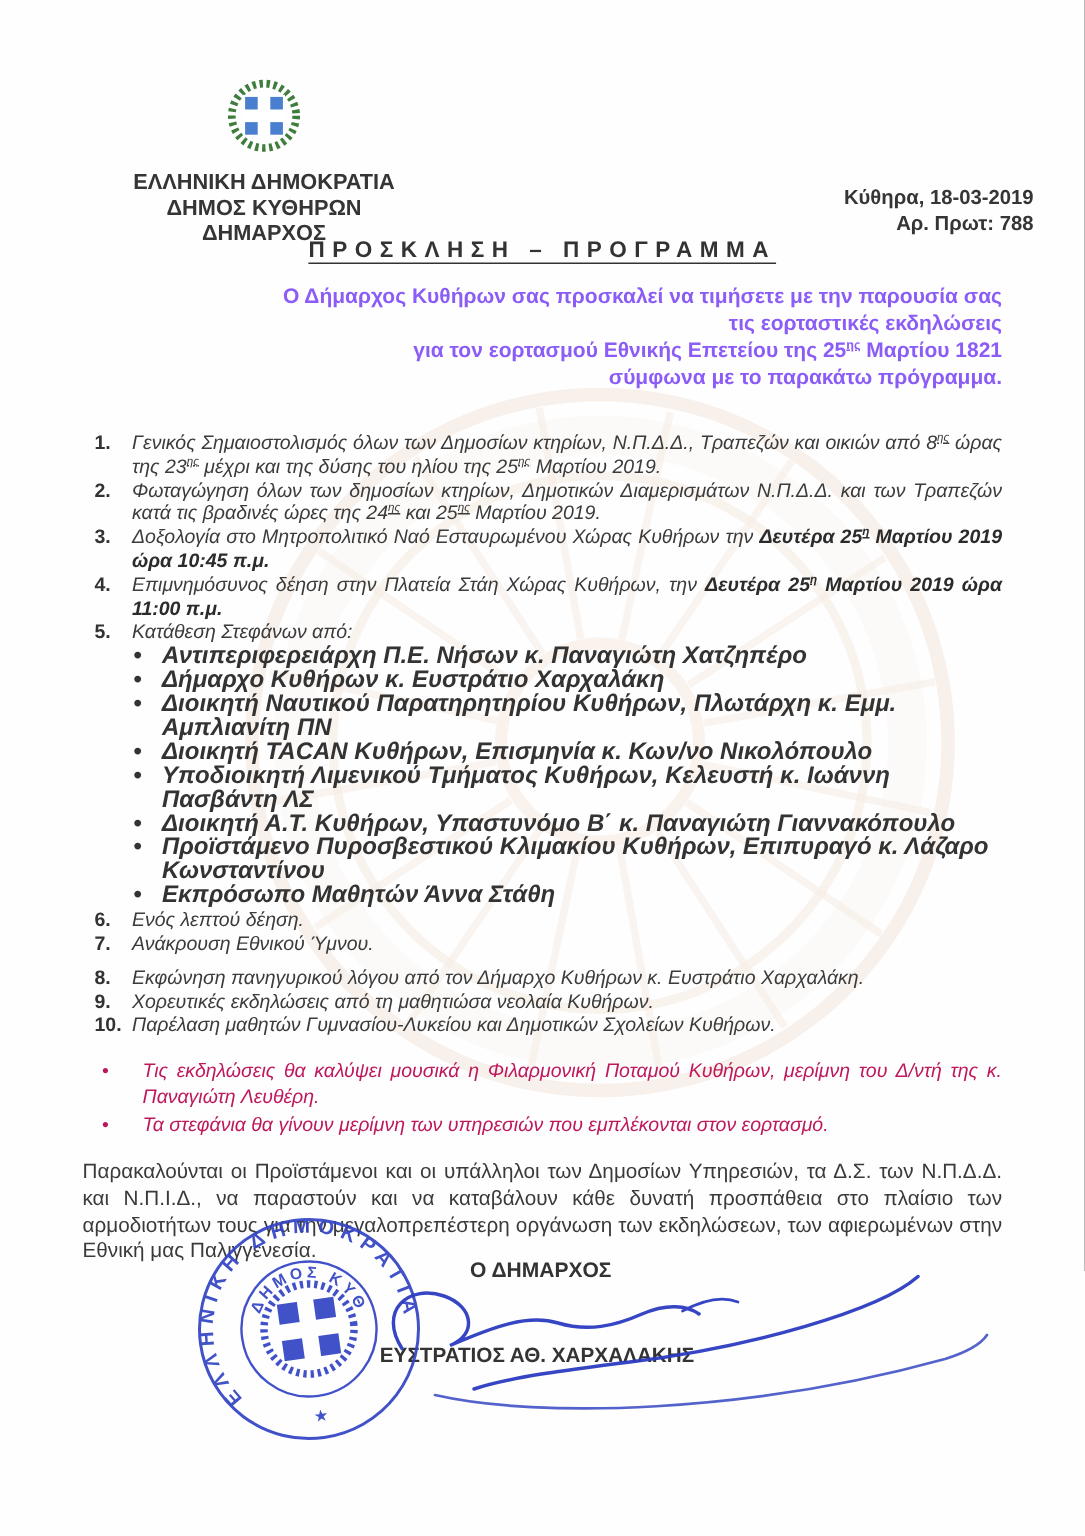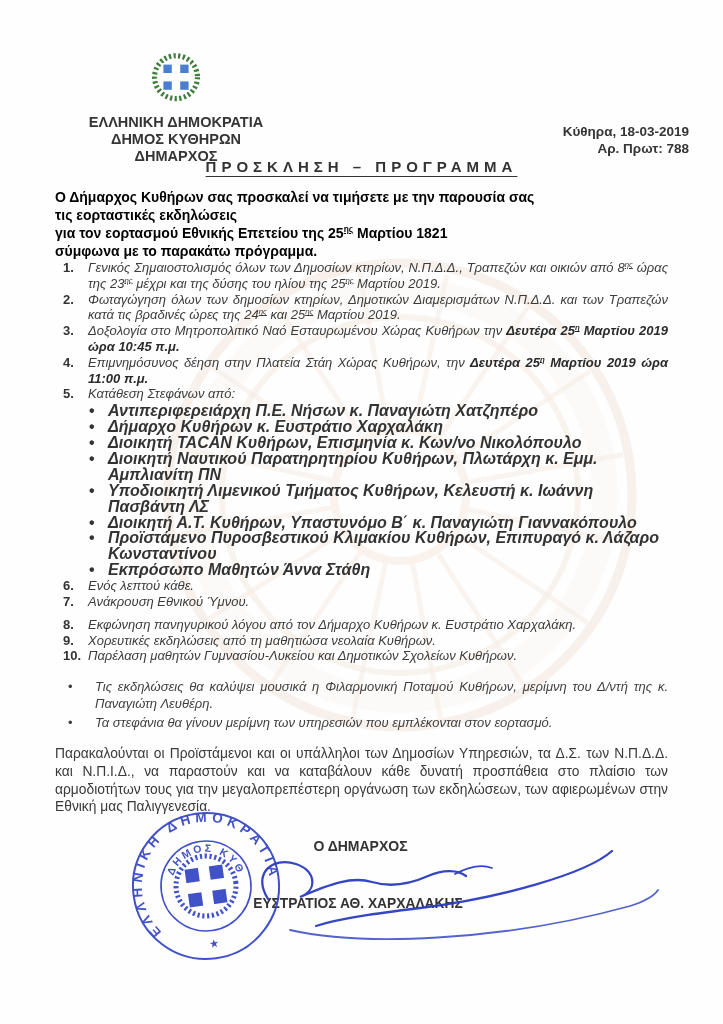--- a/index.html
+++ b/index.html
@@ -29,21 +29,22 @@
   }
 
   
   .main{position:absolute;top:158px;left:55px;width:613px;}
   .doc-title{
     text-align:center;font-size:15px;font-weight:bold;color:#333;
     letter-spacing:5px;text-decoration:underline;text-underline-offset:4px;
     margin:0 0 13px 0;
   }
   .intro{
-    text-align:left;font-weight:bold;font-size:14px;line-height:18px;color:#000000;
+    text-align:right;font-weight:bold;font-size:14px;line-height:18px;color:#8b5cf6;
+    margin-bottom:27px;
   }
   sup{font-size:0.6em;line-height:0;text-decoration:underline;vertical-align:super;}
 
   .program{list-style:none;margin:0;padding:0;font-size:13px;line-height:15.8px;}
   .program > li{display:flex;padding-left:8px;}
   .program .num{flex:0 0 25px;font-weight:bold;color:#333;}
   .program .itembody{flex:1;font-style:italic;}
   .program .txt{display:block;text-align:justify;}
   .program b{color:#2b2b2b;}
   li.gap-top{margin-top:7px;}
@@ -51,21 +52,21 @@
   .wreaths{list-style:none;margin:1px 0 0 0;padding:0;}
   .wreaths li{
     position:relative;padding-left:53px;
     font-weight:bold;font-style:italic;color:#333;line-height:15.9px;
   }
   .wreaths li::before{content:"•";position:absolute;left:34px;top:0;font-style:normal;}
 
   .notes{list-style:none;margin:15px 0 0 0;padding:0;font-size:13px;}
   .notes li{
     position:relative;padding-left:40px;margin-bottom:3px;
-    font-style:italic;line-height:16.4px;text-align:justify;color:#404040;
+    font-style:italic;line-height:16.4px;text-align:justify;color:#be185d;
   }
   .notes li::before{content:"•";position:absolute;left:13px;top:0;font-style:normal;}
 
   .closing{
     margin:14px 0 0 0;font-size:13.8px;line-height:17.6px;text-align:justify;color:#3a3a3a;
   }
 
   
   .sig-role{
     position:absolute;top:838px;left:298px;width:125px;z-index:2;
@@ -166,32 +167,32 @@
         <li>
             <span class="num">5.</span>
             <span class="itembody">
               <span class="txt">Κατάθεση Στεφάνων από:</span>
             </span>
           </li>
       </ol>
       <ul class="wreaths">
         <li>Αντιπεριφερειάρχη Π.Ε. Νήσων κ. Παναγιώτη Χατζηπέρο</li>
         <li>Δήμαρχο Κυθήρων κ. Ευστράτιο Χαρχαλάκη</li>
+        <li>Διοικητή Ναυτικού Παρατηρητηρίου Κυθήρων, Πλωτάρχη κ. Εμμ. Αμπλιανίτη ΠΝ</li>
         <li>Διοικητή TACAN Κυθήρων, Επισμηνία κ. Κων/νο Νικολόπουλο</li>
-        <li>Διοικητή Ναυτικού Παρατηρητηρίου Κυθήρων, Πλωτάρχη κ. Εμμ. Αμπλιανίτη ΠΝ</li>
         <li>Υποδιοικητή Λιμενικού Τμήματος Κυθήρων, Κελευστή κ. Ιωάννη Πασβάντη ΛΣ</li>
         <li>Διοικητή Α.Τ. Κυθήρων, Υπαστυνόμο Β΄ κ. Παναγιώτη Γιαννακόπουλο</li>
         <li>Προϊστάμενο Πυροσβεστικού Κλιμακίου Κυθήρων, Επιπυραγό κ. Λάζαρο Κωνσταντίνου</li>
         <li>Εκπρόσωπο Μαθητών Άννα Στάθη</li>
       </ul>
       <ol class="program">
         <li>
             <span class="num">6.</span>
             <span class="itembody">
-              <span class="txt">Ενός λεπτού κάθε.</span>
+              <span class="txt">Ενός λεπτού δέηση.</span>
             </span>
           </li>
         <li>
             <span class="num">7.</span>
             <span class="itembody">
               <span class="txt">Ανάκρουση Εθνικού Ύμνου.</span>
             </span>
           </li>
         <li class="gap-top">
             <span class="num">8.</span>

